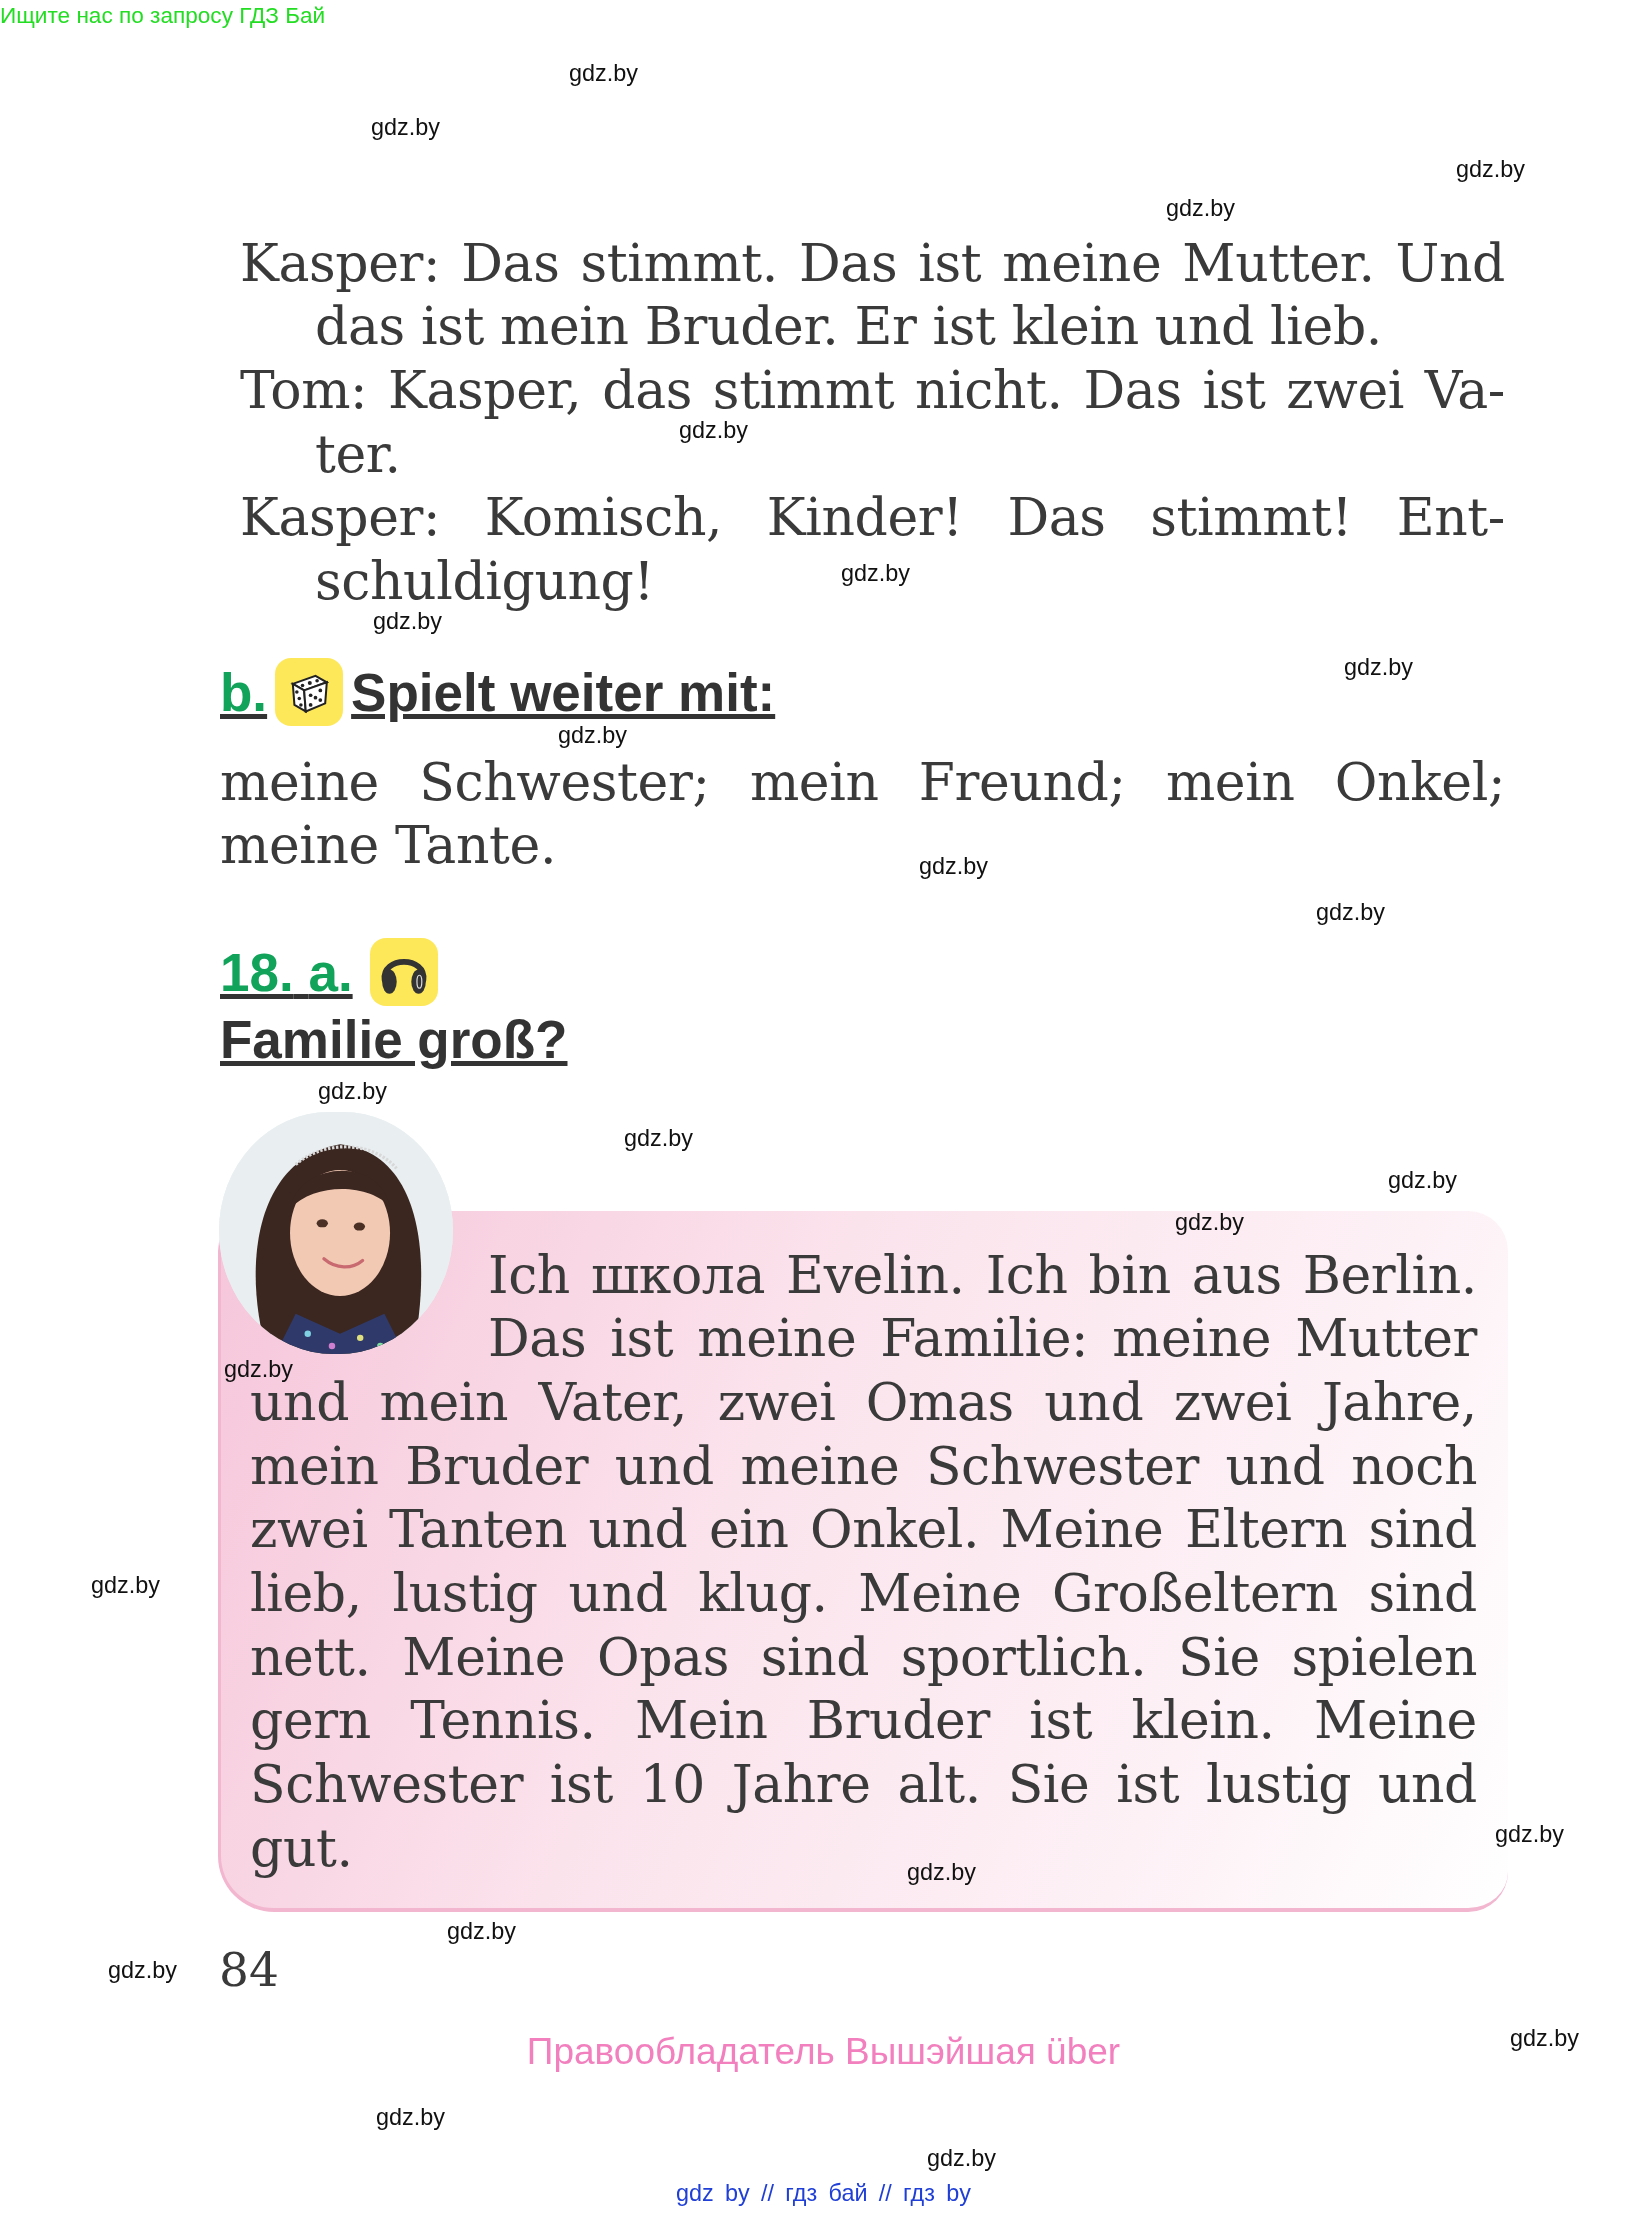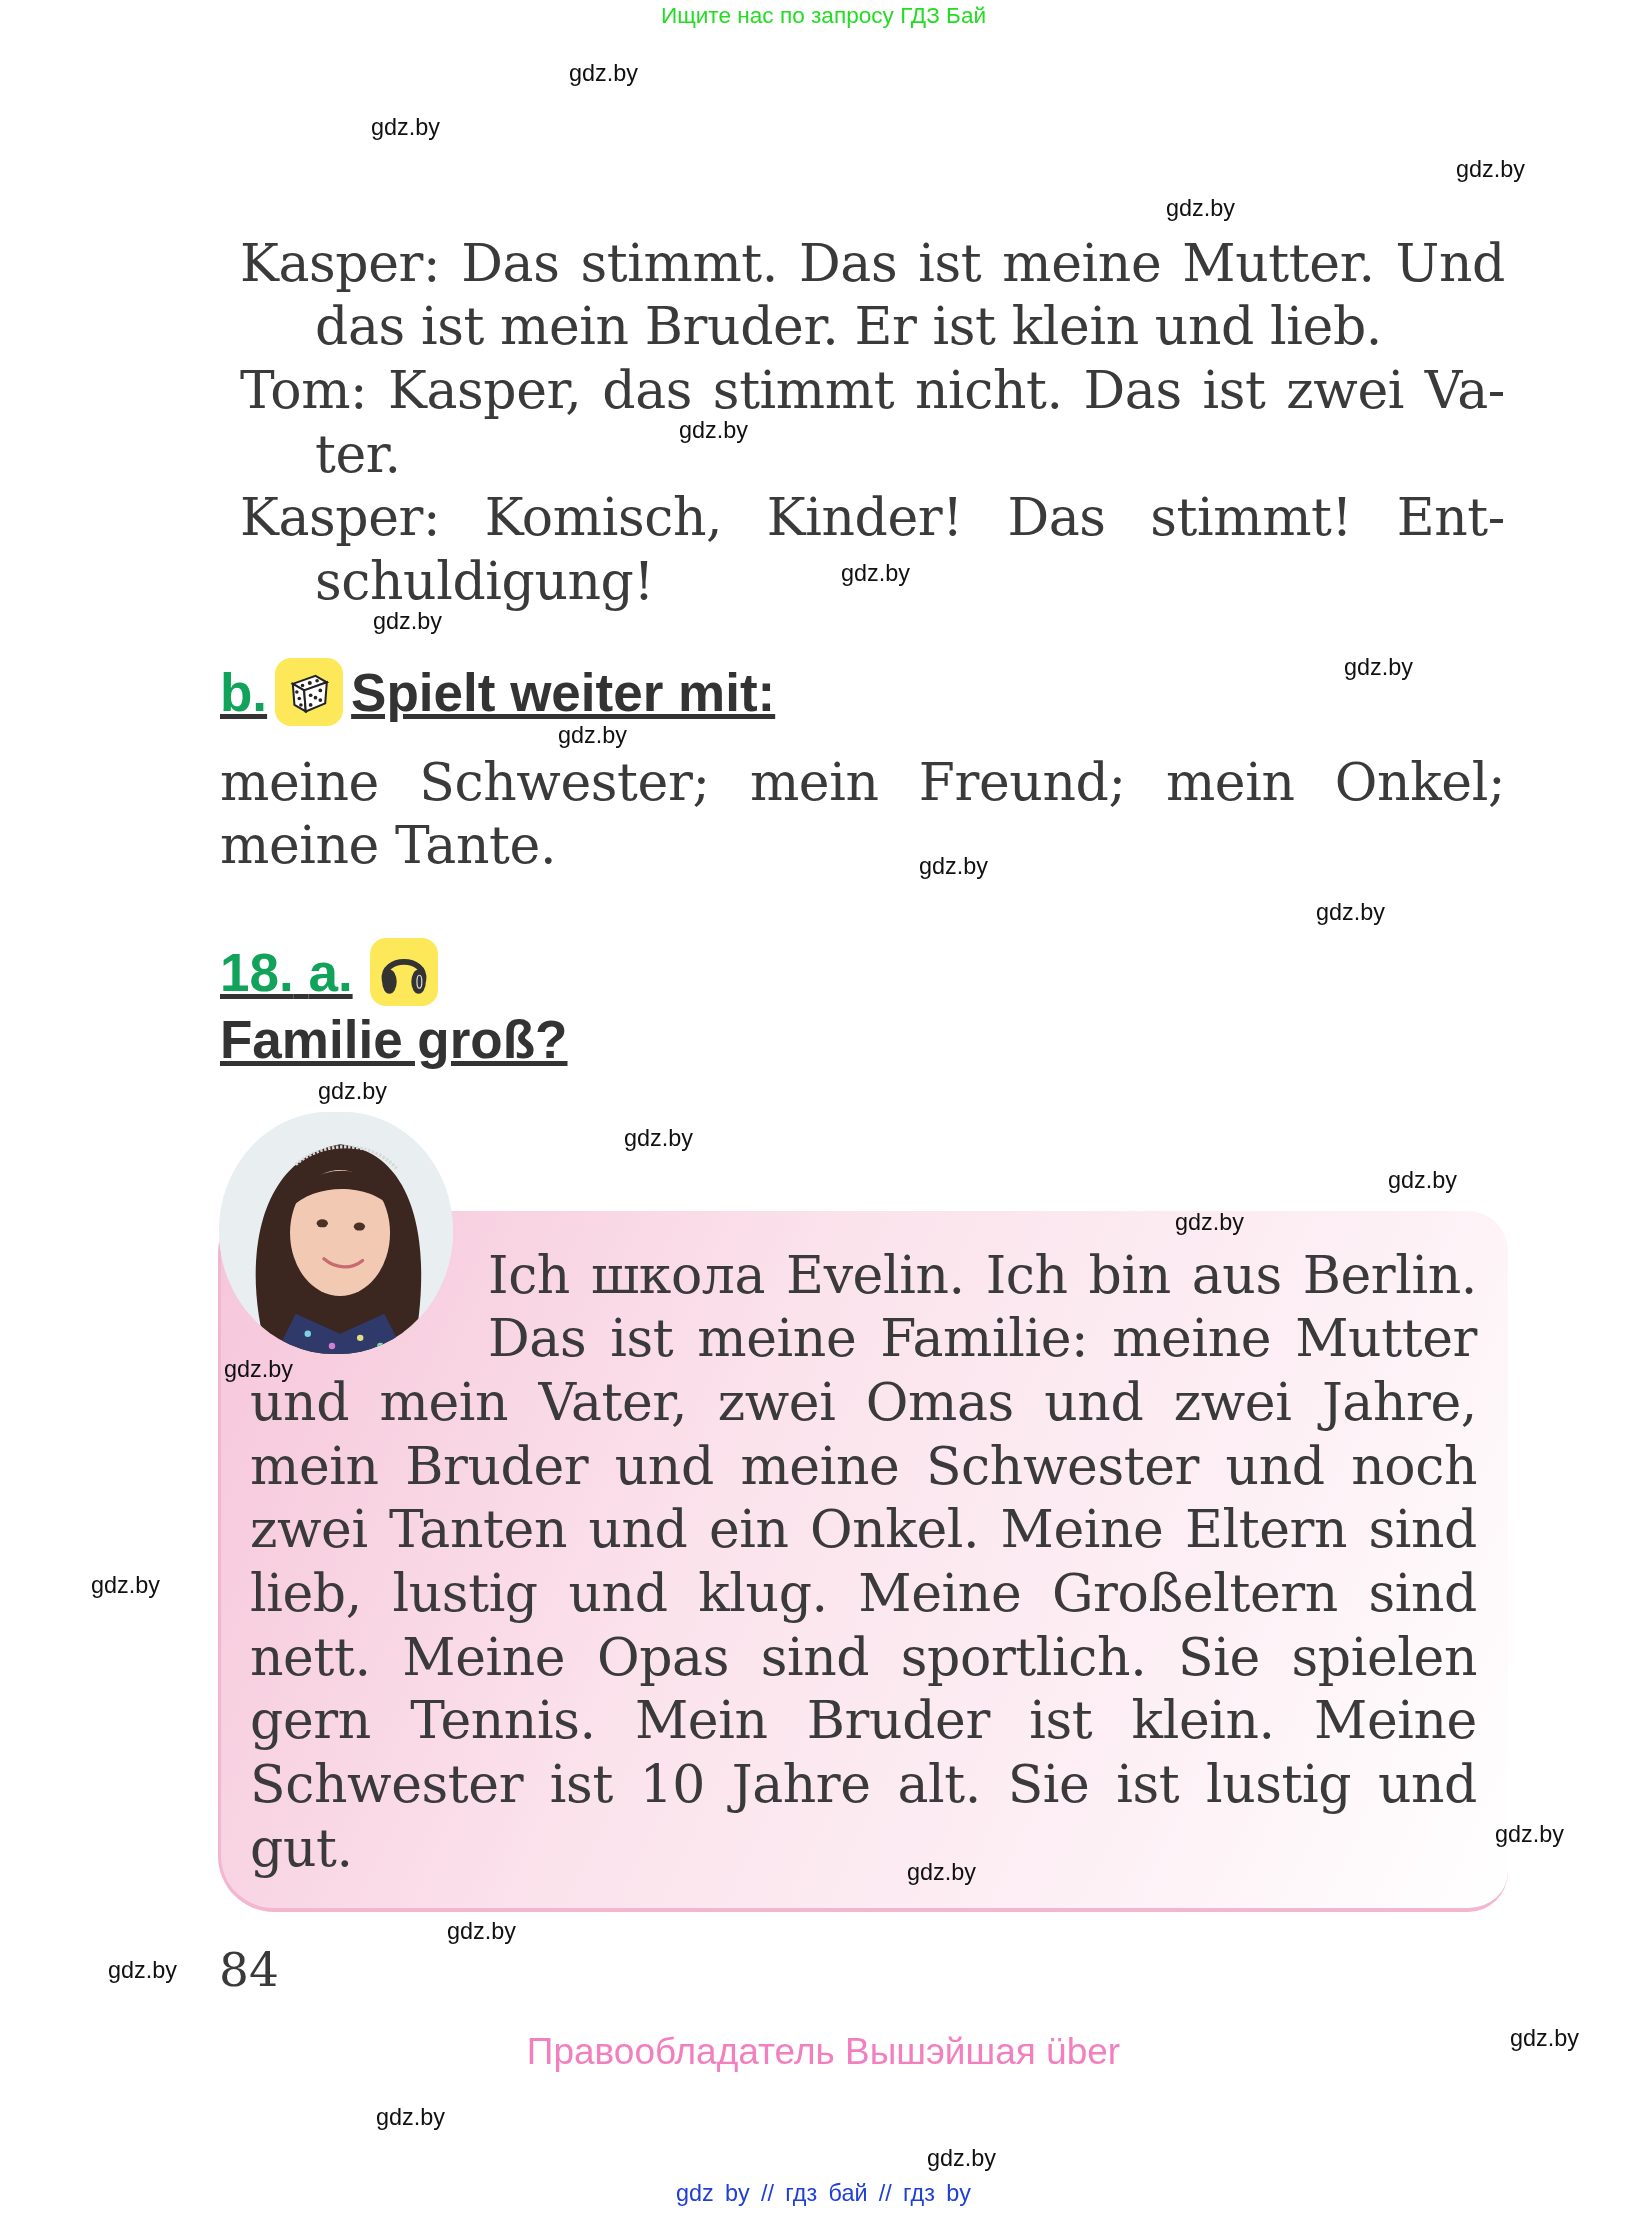--- a/index.html
+++ b/index.html
@@ -3,21 +3,21 @@
 <meta charset="utf-8">
 <style>
   html, body { margin: 0; padding: 0; background: #ffffff; }
   body {
     width: 1647px; height: 2216px; position: relative; overflow: hidden;
     font-family: "DejaVu Serif", serif; color: #3a3a3a;
   }
 
   
   .top-banner {
-    position: absolute; top: 3.2px; left: 0; width: 1647px; text-align: center;
+    position: absolute; top: 3.2px; left: 0; width: 1647px; 
     font-family: "Liberation Sans", sans-serif; font-size: 22.6px; color: #22dd22;
   }
 
   
   .wm {
     position: absolute; font-family: "Liberation Sans", sans-serif;
     font-size: 23.4px; color: #111111; white-space: nowrap; z-index: 5;
   }
 
   

